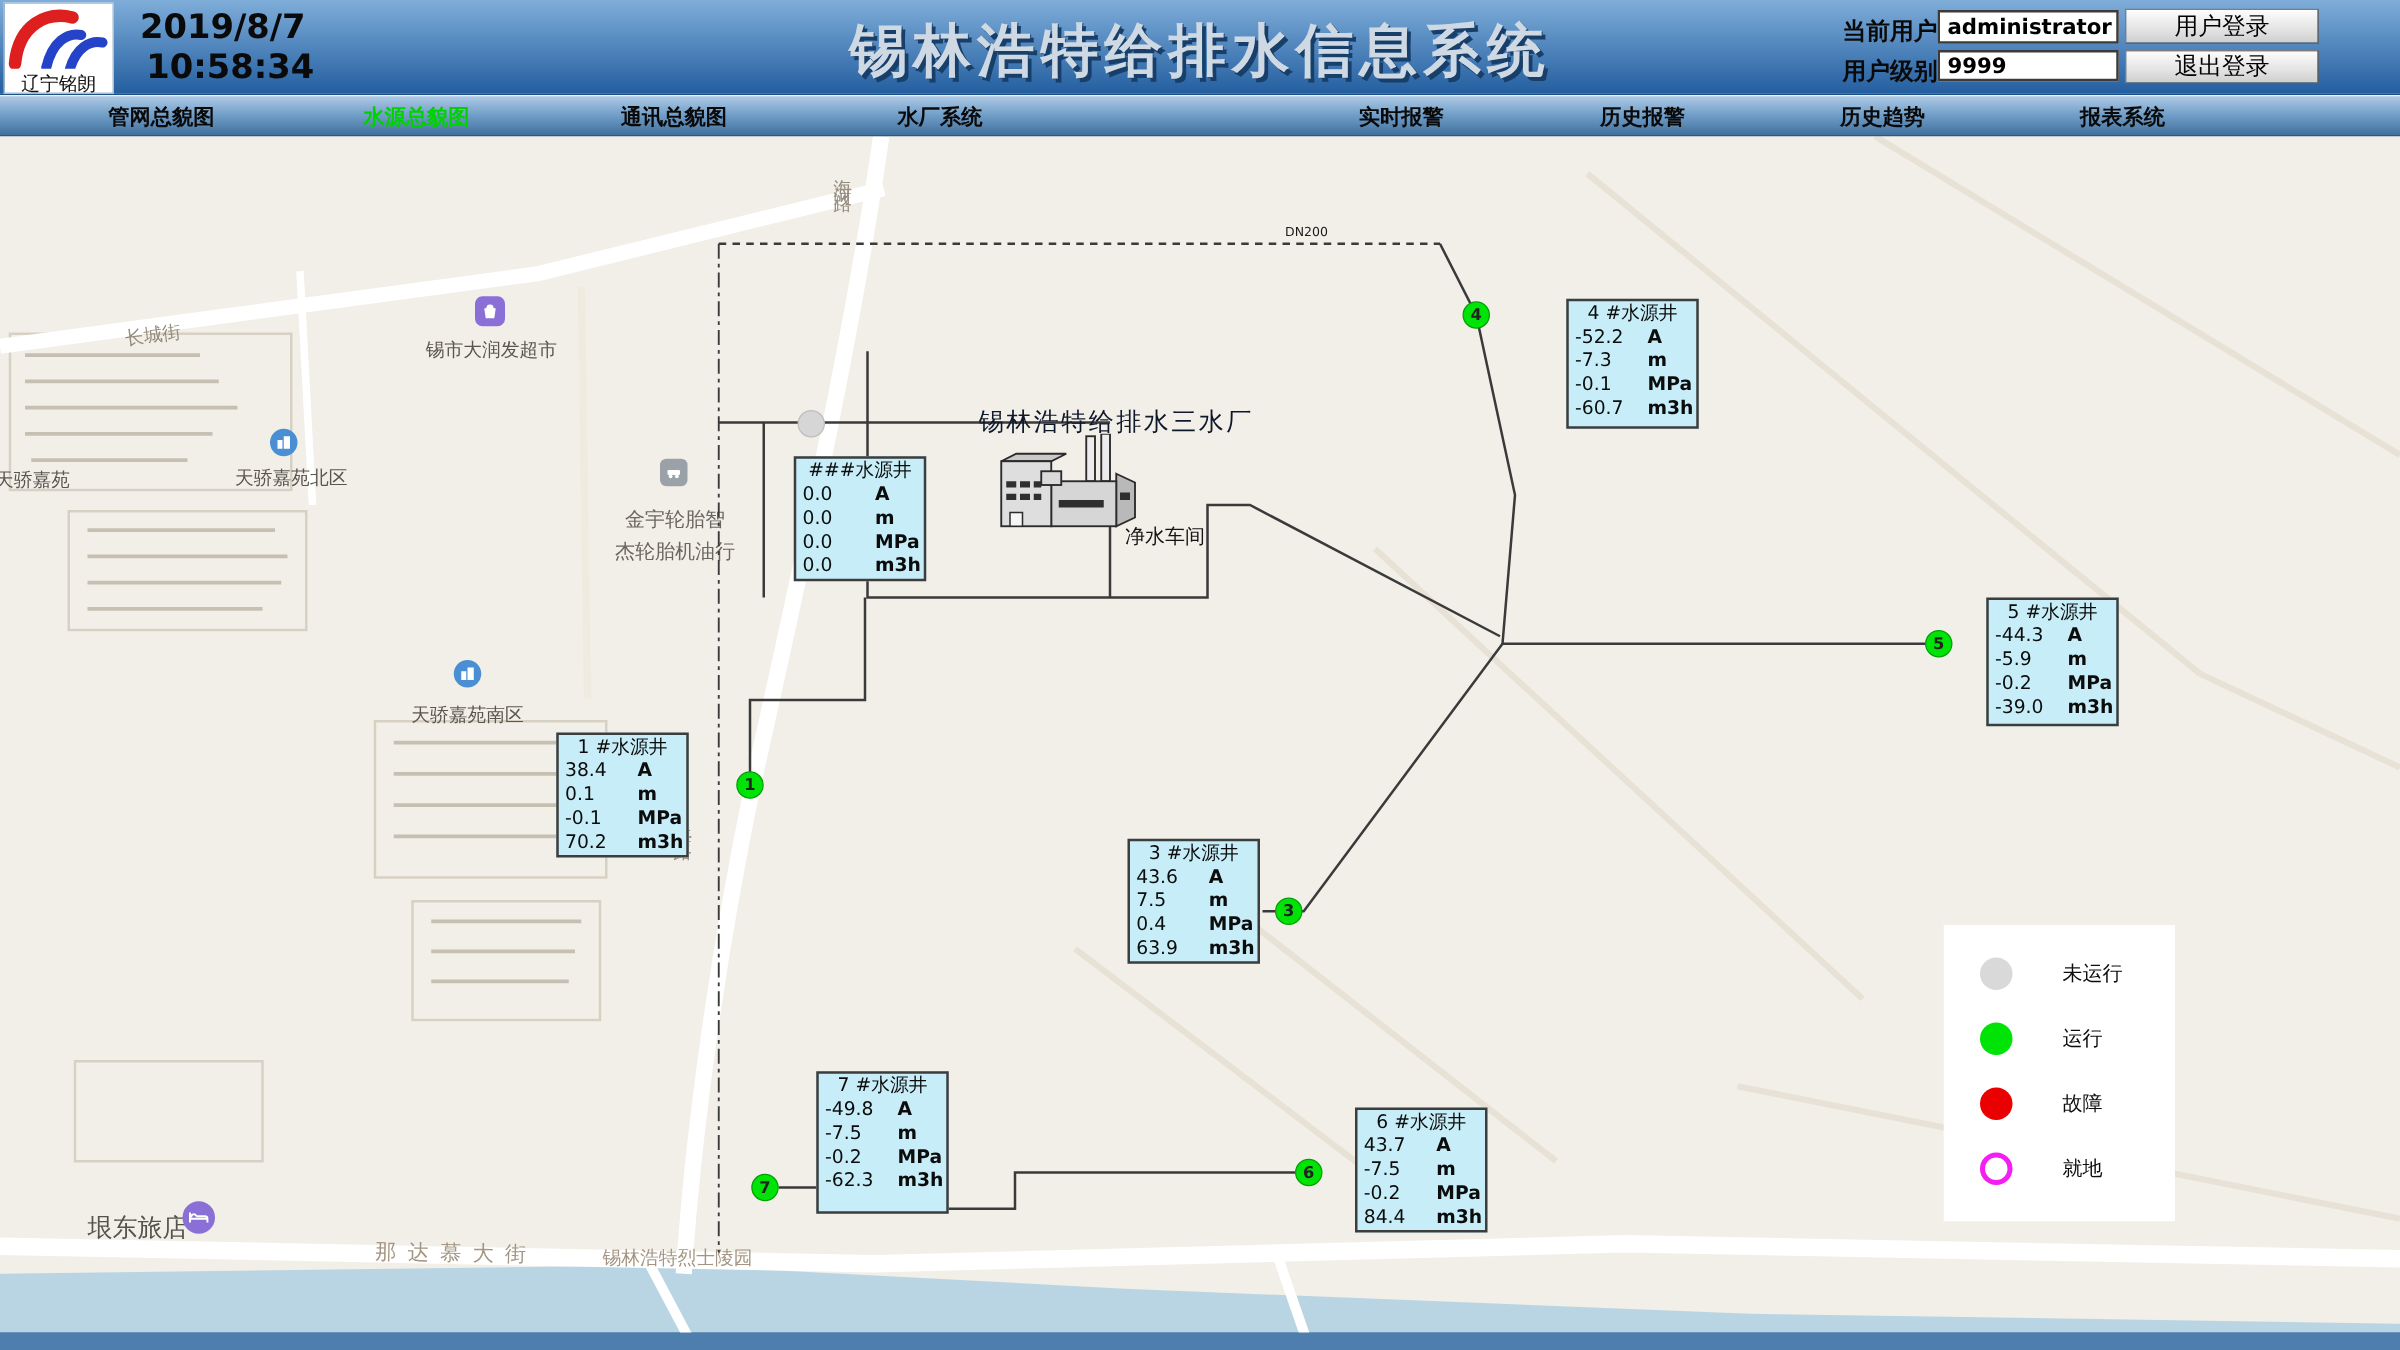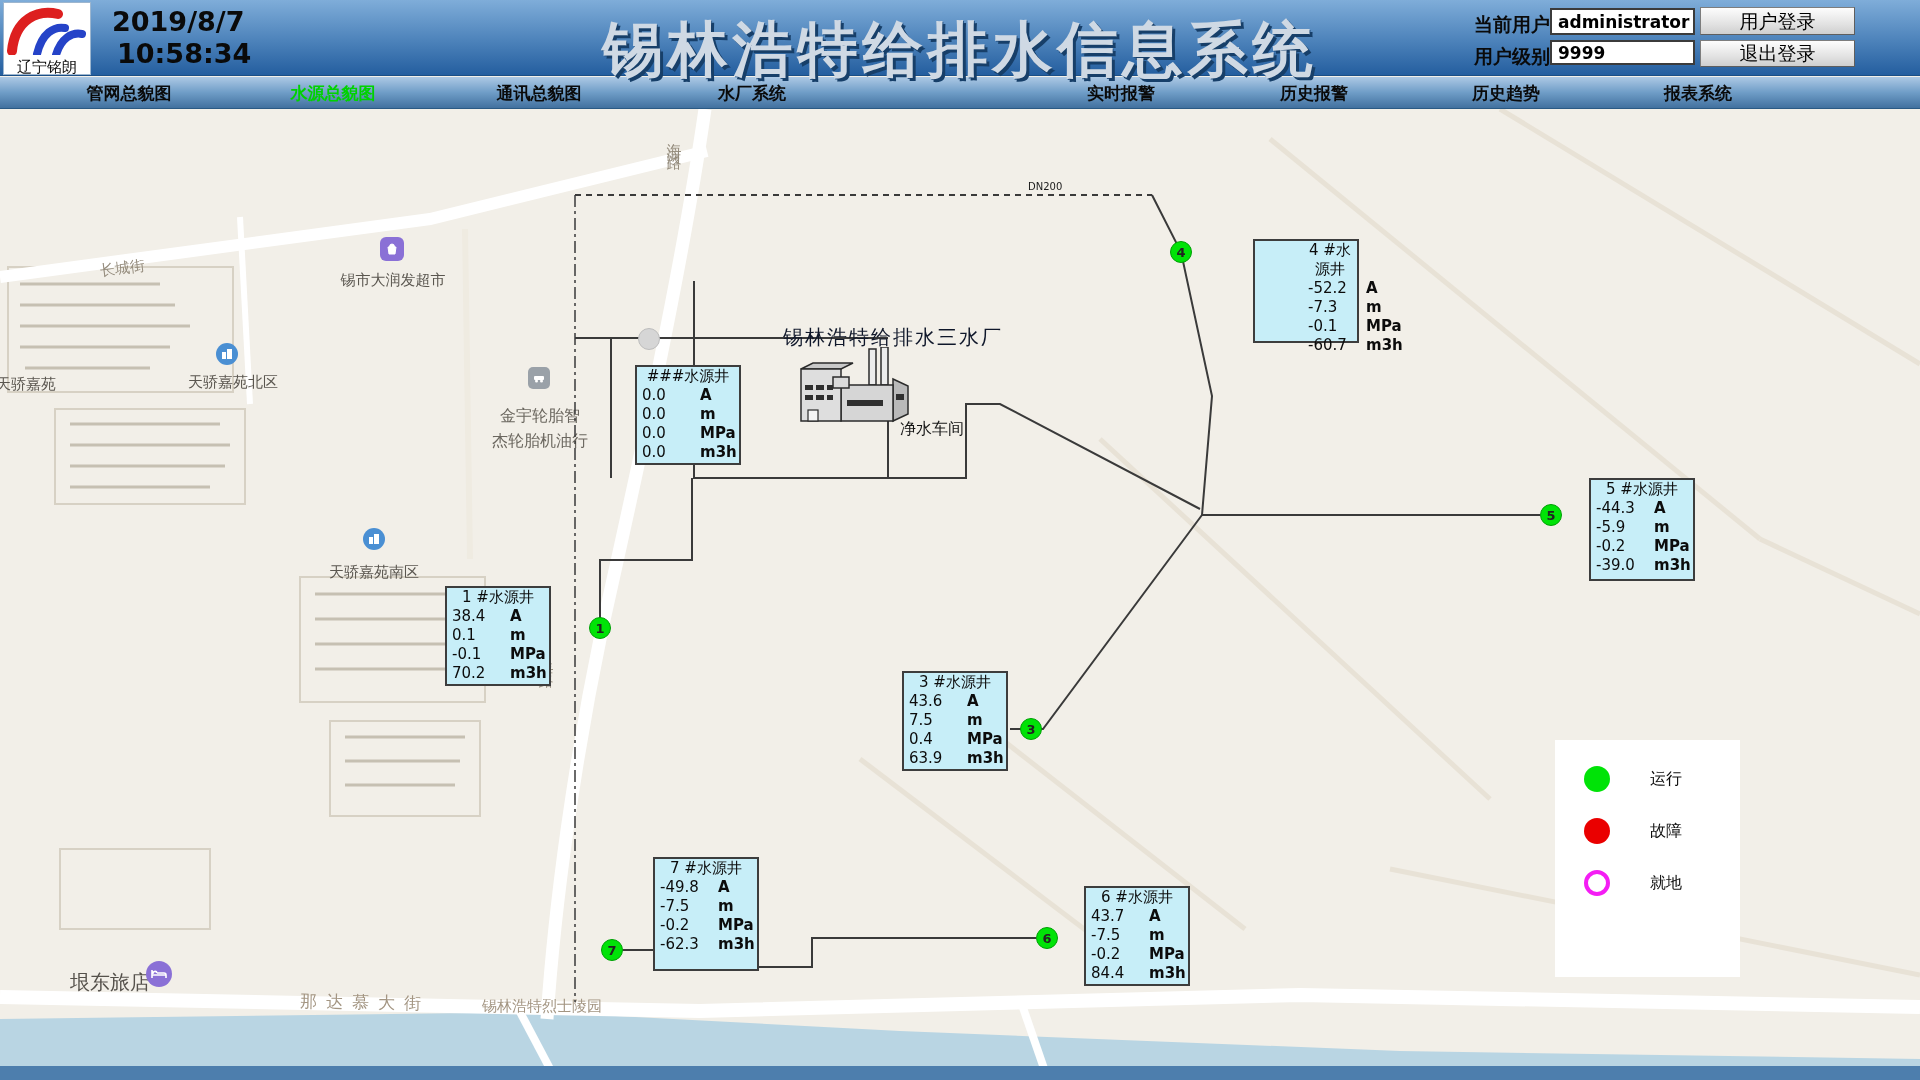--- a/index.html
+++ b/index.html
@@ -12,21 +12,21 @@
     background:linear-gradient(180deg,#7fadd9 0%,#4c82ba 55%,#245e9f 100%);
     border-bottom:1px solid #1b4f86; z-index:30; }
   #logo-box { position:absolute; left:3px; top:2px; width:88px; height:73px; background:#fff;
     border:1px solid #9db6cf; display:flex; flex-direction:column; align-items:center; z-index:40; }
   #logo-box svg { margin-top:2px; }
   #logo-text { font-size:15px; color:#111; line-height:17px; }
   #datetime { position:absolute; left:112px; top:6px; color:#0a0a0a; font-weight:bold; }
   #date-text { font-size:27px; line-height:32px; }
   #time-text { font-size:27px; line-height:32px; padding-left:5px; }
   #main-title { position:absolute; left:50%; top:10px; transform:translateX(-50%);
-    font-size:60px; font-weight:bold; letter-spacing:5px; color:#cfd9e4; white-space:nowrap;
+    font-size:46px; font-weight:bold; letter-spacing:5px; color:#cfd9e4; white-space:nowrap;
     text-shadow:3px 3px 0 #173f69, 1px 1px 0 #2a5685; }
   .user-label { position:absolute; font-size:19px; font-weight:bold; color:#0a0a0a; }
   .field { position:absolute; width:145px; height:27px; background:#fff; border:2px solid #3b3b3b;
     font-family:"DejaVu Sans","Liberation Sans",sans-serif; font-size:17px; font-weight:bold; color:#000; padding-left:6px; }
   .hbtn { position:absolute; width:155px; height:28px;
     background:linear-gradient(180deg,#fdfdfd,#e3e3e3 60%,#cfcfcf);
     border:1px solid #7d7d7d; border-right-color:#5e5e5e; border-bottom-color:#5e5e5e;
     font-family:"DejaVu Sans","Liberation Sans",sans-serif;
     font-size:19px; color:#000; text-align:center; line-height:25px; cursor:pointer; }
 
@@ -316,21 +316,21 @@
       <div class="r">
           <span class="v">0.4</span>
           <span class="u">MPa</span>
         </div>
       <div class="r">
           <span class="v">63.9</span>
           <span class="u">m3h</span>
         </div>
     </div>
 
-    <div class="wbox" style="left:1253px; top:130px; height:104px;padding-left:48px;">
+    <div class="wbox" style="left:1253px; top:130px; height:104px;">
       <div class="t">4 #水源井</div>
       <div class="r">
           <span class="v">-52.2</span>
           <span class="u">A</span>
         </div>
       <div class="r">
           <span class="v">-7.3</span>
           <span class="u">m</span>
         </div>
       <div class="r">
@@ -405,20 +405,24 @@
 
     <div class="marker gray" style="left:638px; top:219px;"></div>
     <div class="marker" style="left:589px; top:508px;">1</div>
     <div class="marker" style="left:1020px; top:609px;">3</div>
     <div class="marker" style="left:1170px; top:132px;">4</div>
     <div class="marker" style="left:1540px; top:395px;">5</div>
     <div class="marker" style="left:1036px; top:818px;">6</div>
     <div class="marker" style="left:601px; top:830px;">7</div>
 
     <div id="legend">
+      <div class="lg-row">
+        <span class="lg-dot" style="background: rgb(217, 217, 217);"></span>
+        <span class="lg-lbl">未运行</span>
+      </div>
       <div class="lg-row">
         <span class="lg-dot" style="background: rgb(0, 227, 7);"></span>
         <span class="lg-lbl">运行</span>
       </div>
       <div class="lg-row">
         <span class="lg-dot" style="background: rgb(234, 0, 0);"></span>
         <span class="lg-lbl">故障</span>
       </div>
       <div class="lg-row">
         <span class="lg-dot ring" style="border-color: rgb(244, 29, 244);"></span>

